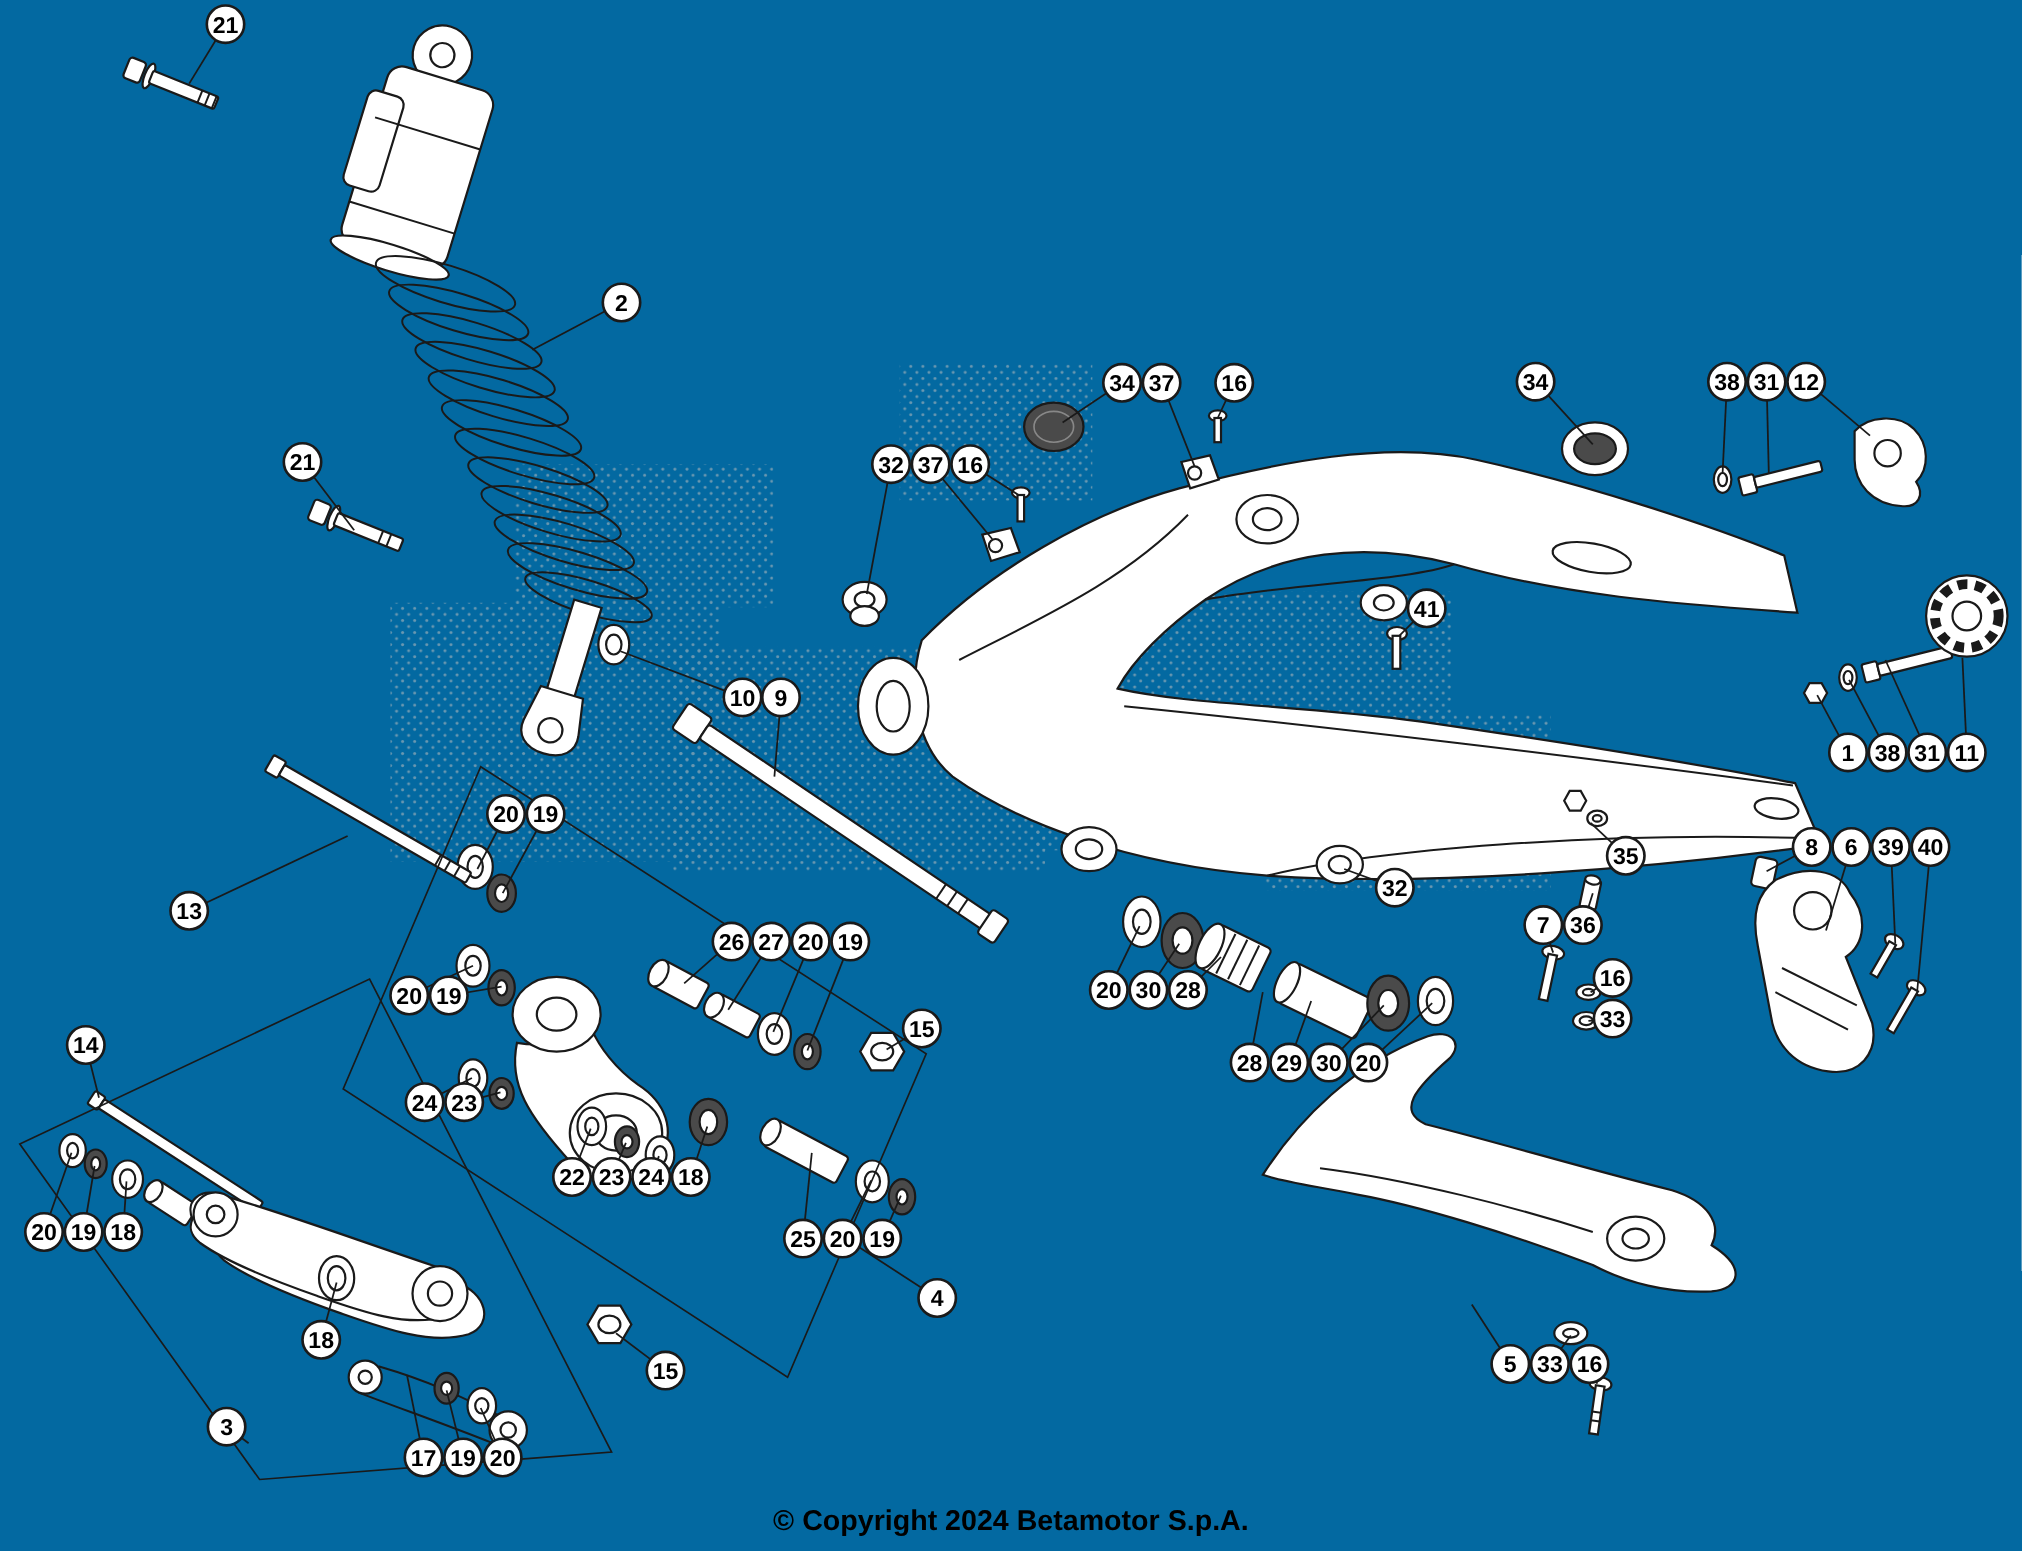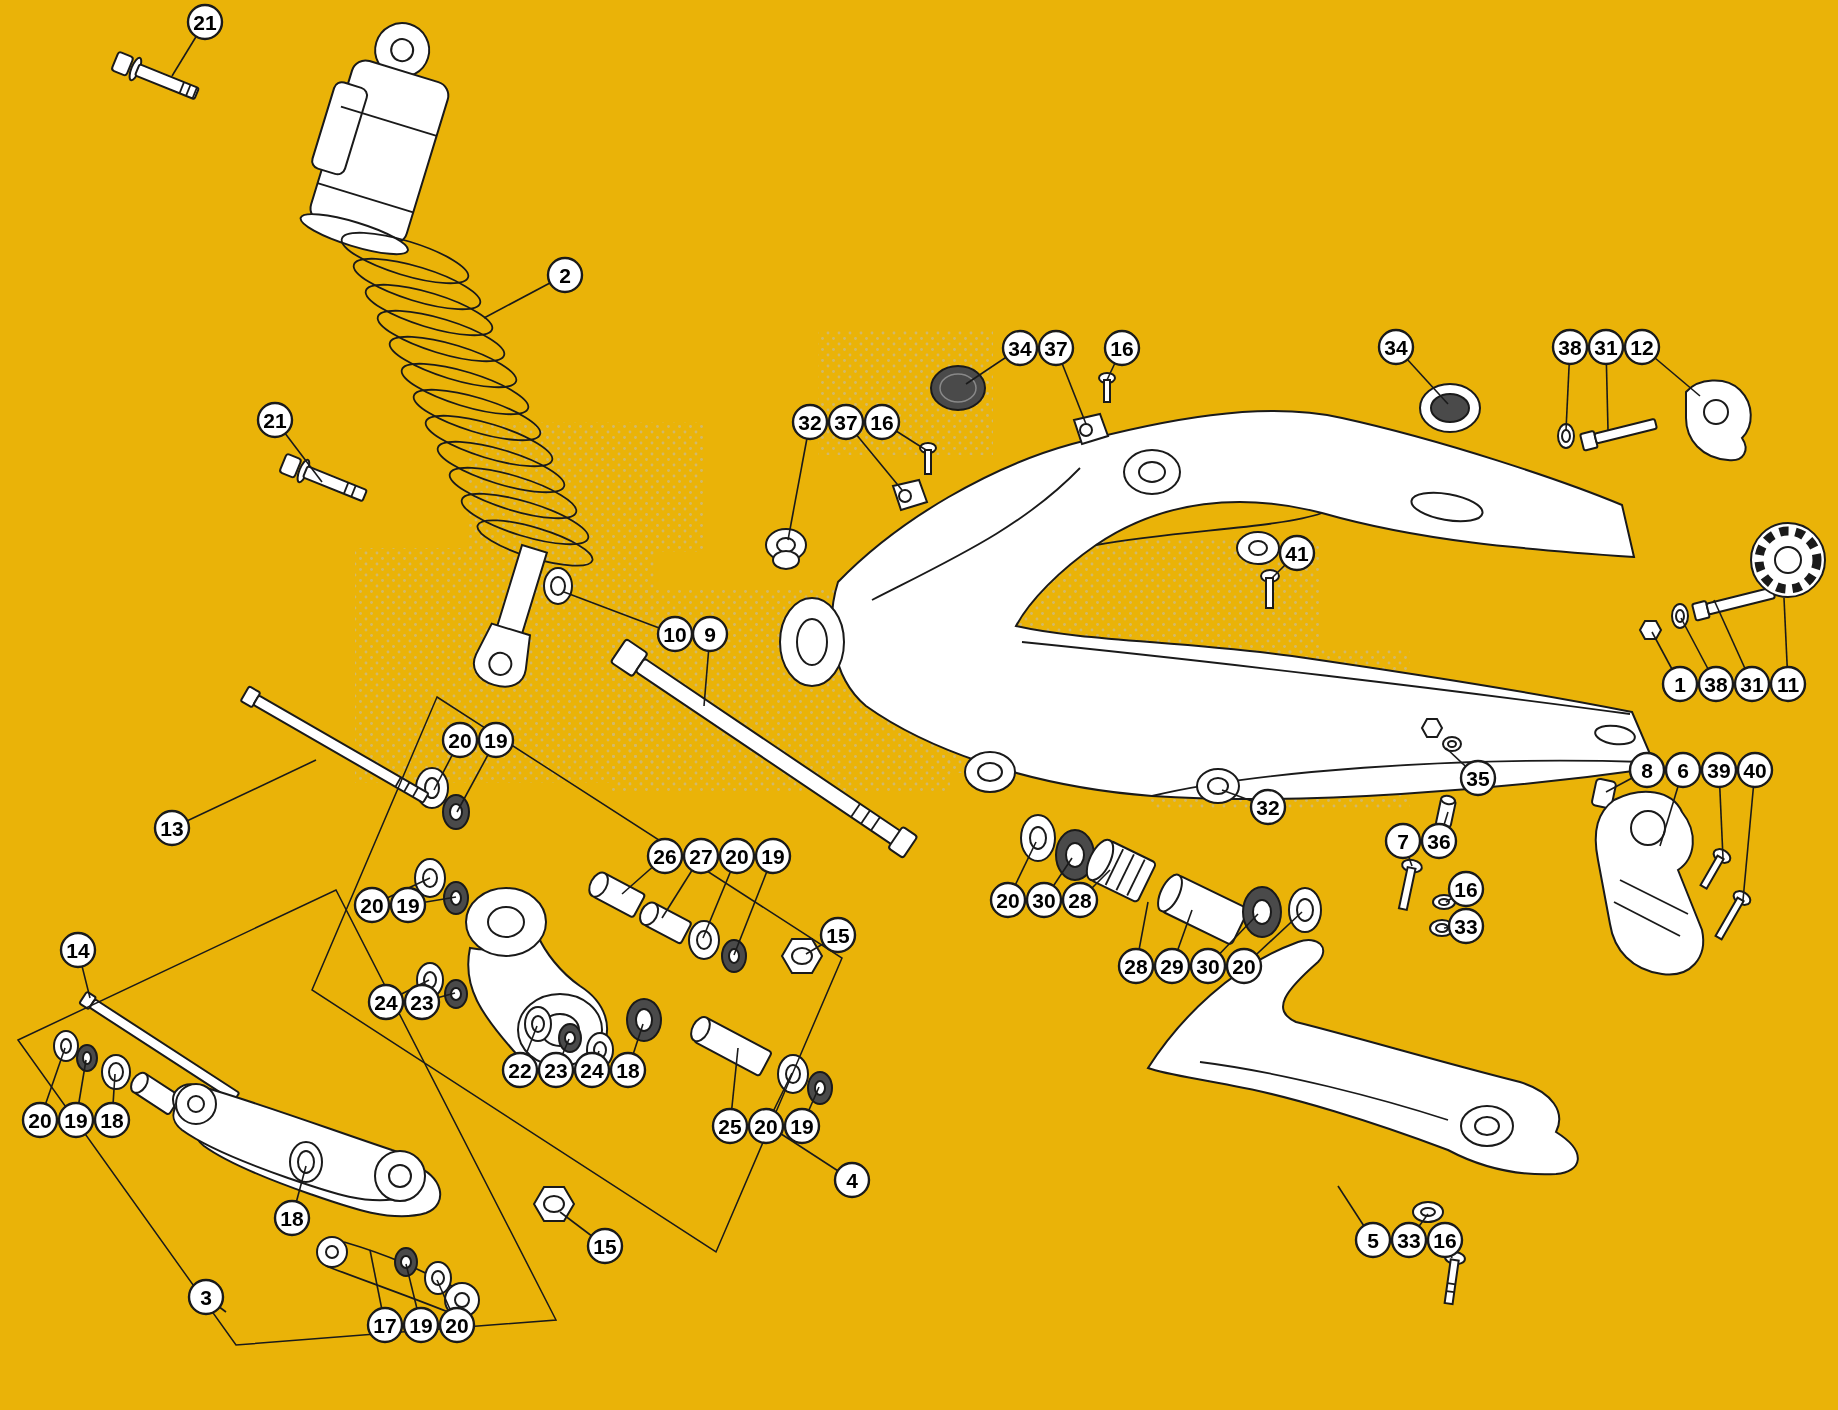--- a/index.html
+++ b/index.html
@@ -1,17 +1,17 @@
 <!DOCTYPE html>
 <html><head>
 <meta charset="utf-8">
 <style>
   html,body{margin:0;padding:0;background:#fff;}
   body{width:1838px;height:1410px;position:relative;font-family:"Liberation Sans",sans-serif;}
-  .stage{position:absolute;inset:0;background:#eab308;overflow:hidden;}
+  .stage{position:absolute;inset:0;background:#0369a1;overflow:hidden;}
   svg{position:absolute;left:0;top:0;}
   .p{fill:#fff;stroke:#1a1a1a;stroke-width:2;}
   .d{fill:#4a4a4a;stroke:#1a1a1a;stroke-width:2;}
   .l{fill:none;stroke:#1a1a1a;stroke-width:1.8;}
   .box{fill:none;stroke:#1a1a1a;stroke-width:1.5;}
   .leader{stroke:#1a1a1a;stroke-width:1.6;}
   .callout-circle{fill:#fff;stroke:#1a1a1a;stroke-width:2.4;}
   .callout-text{font:700 21px "Liberation Sans",sans-serif;fill:#000;text-anchor:middle;}
   .copyright{position:absolute;left:0;right:0;bottom:12px;text-align:center;
              font:700 26px "Liberation Sans",sans-serif;color:#000;}
@@ -668,13 +668,14 @@
           <circle cx="1409" cy="1240" r="17" class="callout-circle"></circle>
           <text x="1409" y="1240" dy="0.36em" class="callout-text">33</text>
         </g>
         <g>
           <circle cx="1445" cy="1240" r="17" class="callout-circle"></circle>
           <text x="1445" y="1240" dy="0.36em" class="callout-text">16</text>
         </g>
       </g>
 </svg>
 
+<div class="copyright">© Copyright 2024 Betamotor S.p.A.</div>
 </div>
 
 </body></html>

